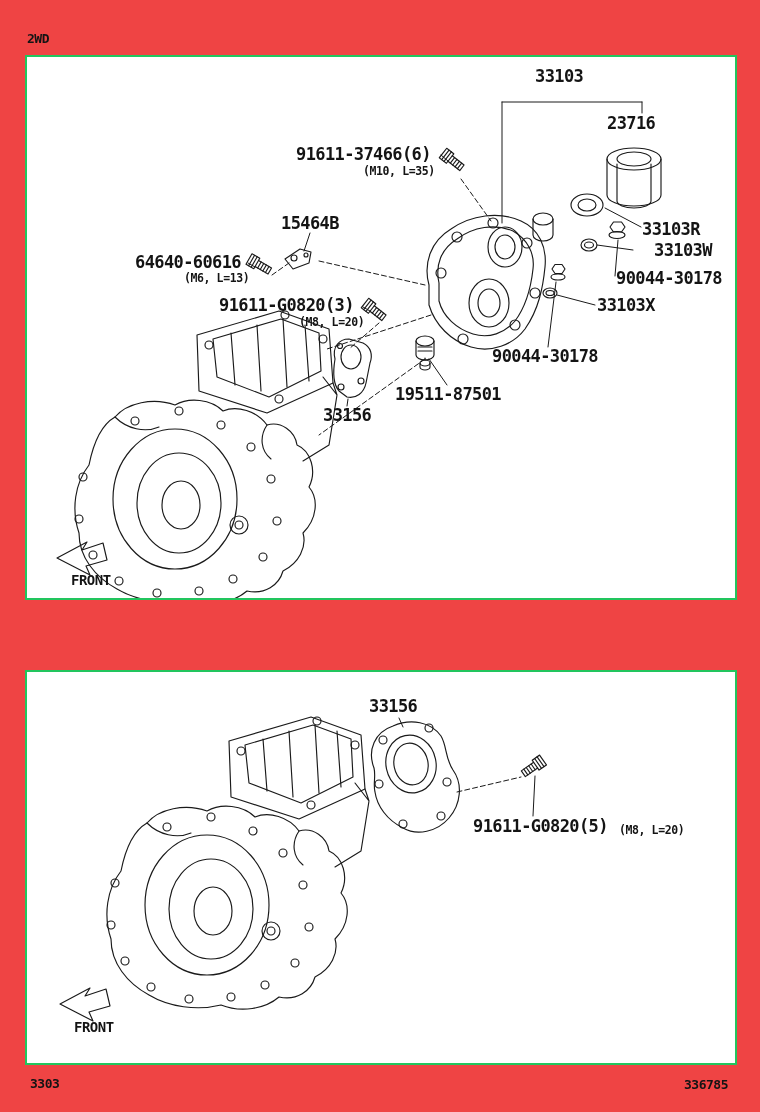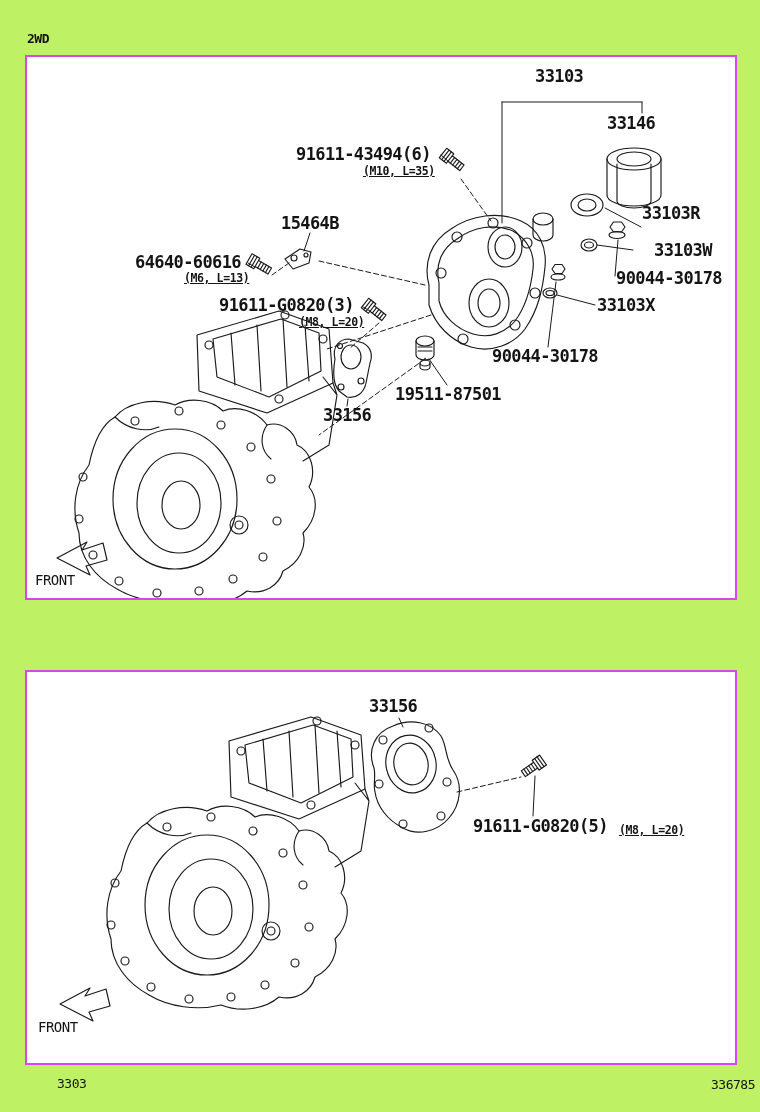--- a/index.html
+++ b/index.html
@@ -1,25 +1,25 @@
 <!DOCTYPE html>
 <html><head>
 <meta charset="utf-8">
 <style>
   html,body{margin:0;padding:0;background:#fff;}
-  .page{position:relative;width:760px;height:1112px;background:#bef264;
+  .page{position:relative;width:760px;height:1112px;background:#ef4444;
         font-family:"DejaVu Sans Mono","Liberation Mono",monospace;color:#111;overflow:hidden;}
-  .panel{position:absolute;border:2px solid #d946ef;background:#fff;}
+  .panel{position:absolute;border:2px solid #22c55e;background:#fff;}
   .panel svg{position:absolute;left:0;top:0;}
   .lbl{position:absolute;font-weight:bold;font-size:17px;letter-spacing:-0.6px;
        white-space:nowrap;line-height:1.05;color:#141414;z-index:5;}
-  .lbl.small{font-size:11.5px;letter-spacing:-0.4px;text-decoration:underline;}
+  .lbl.small{font-size:11.5px;letter-spacing:-0.4px;}
   .tag{position:absolute;font-size:13px;font-weight:bold;letter-spacing:-0.5px;color:#141414;}
-  .front{position:absolute;font-size:14px;font-weight:normal;letter-spacing:-0.5px;color:#141414;z-index:5;}
-  .footer{position:absolute;font-size:13px;font-weight:normal;letter-spacing:-0.5px;color:#141414;margin-left:27px;}
+  .front{position:absolute;font-size:14px;font-weight:bold;letter-spacing:-0.5px;color:#141414;z-index:5;margin-left:36px;}
+  .footer{position:absolute;font-size:13px;font-weight:bold;letter-spacing:-0.5px;color:#141414;}
   .art path,.art ellipse,.art circle,.art rect{stroke:#1a1a1a;fill:none;stroke-width:1.15;stroke-linejoin:round;stroke-linecap:round;}
   .art .thin path{stroke-width:1;}
   .art .dash{stroke-dasharray:5 3;stroke-width:1;}
 </style>
 </head>
 <body>
 
 <div class="page">
 
   <div class="tag" style="left:27px;top:31px">2WD</div>
@@ -171,29 +171,29 @@
         <path class="dash" d="M434,122 L464,164"></path>
         <path class="dash" d="M352,266 L322,292"></path>
         <path class="dash" d="M398,302 L292,378"></path>
         <path class="dash" d="M404,258 L300,292"></path>
       </g>
 
       <use href="#front-arrow" transform="translate(30,484)"></use>
     </svg>
 
     <div class="lbl" style="left:508px;top:11px">33103</div>
-    <div class="lbl" style="left:580px;top:58px">33146</div>
-    <div class="lbl" style="left:269px;top:89px">91611-43494(6)</div>
+    <div class="lbl" style="left:580px;top:58px">23716</div>
+    <div class="lbl" style="left:269px;top:89px">91611-37466(6)</div>
     <div class="lbl small" style="left:336px;top:108px">(M10, L=35)</div>
     <div class="lbl" style="left:254px;top:158px">15464B</div>
     <div class="lbl" style="left:108px;top:197px">64640-60616</div>
     <div class="lbl small" style="left:157px;top:215px">(M6, L=13)</div>
     <div class="lbl" style="left:192px;top:240px">91611-G0820(3)</div>
     <div class="lbl small" style="left:272px;top:259px">(M8, L=20)</div>
-    <div class="lbl" style="left:615px;top:148px">33103R</div>
+    <div class="lbl" style="left:615px;top:164px">33103R</div>
     <div class="lbl" style="left:627px;top:185px">33103W</div>
     <div class="lbl" style="left:589px;top:213px">90044-30178</div>
     <div class="lbl" style="left:570px;top:240px">33103X</div>
     <div class="lbl" style="left:465px;top:291px">90044-30178</div>
     <div class="lbl" style="left:368px;top:329px">19511-87501</div>
     <div class="lbl" style="left:296px;top:350px">33156</div>
     <div class="front" style="left:8px;top:515px">FRONT</div>
   </div>
 
   <div class="tag" style="left:27px;top:667px">4WD</div>

